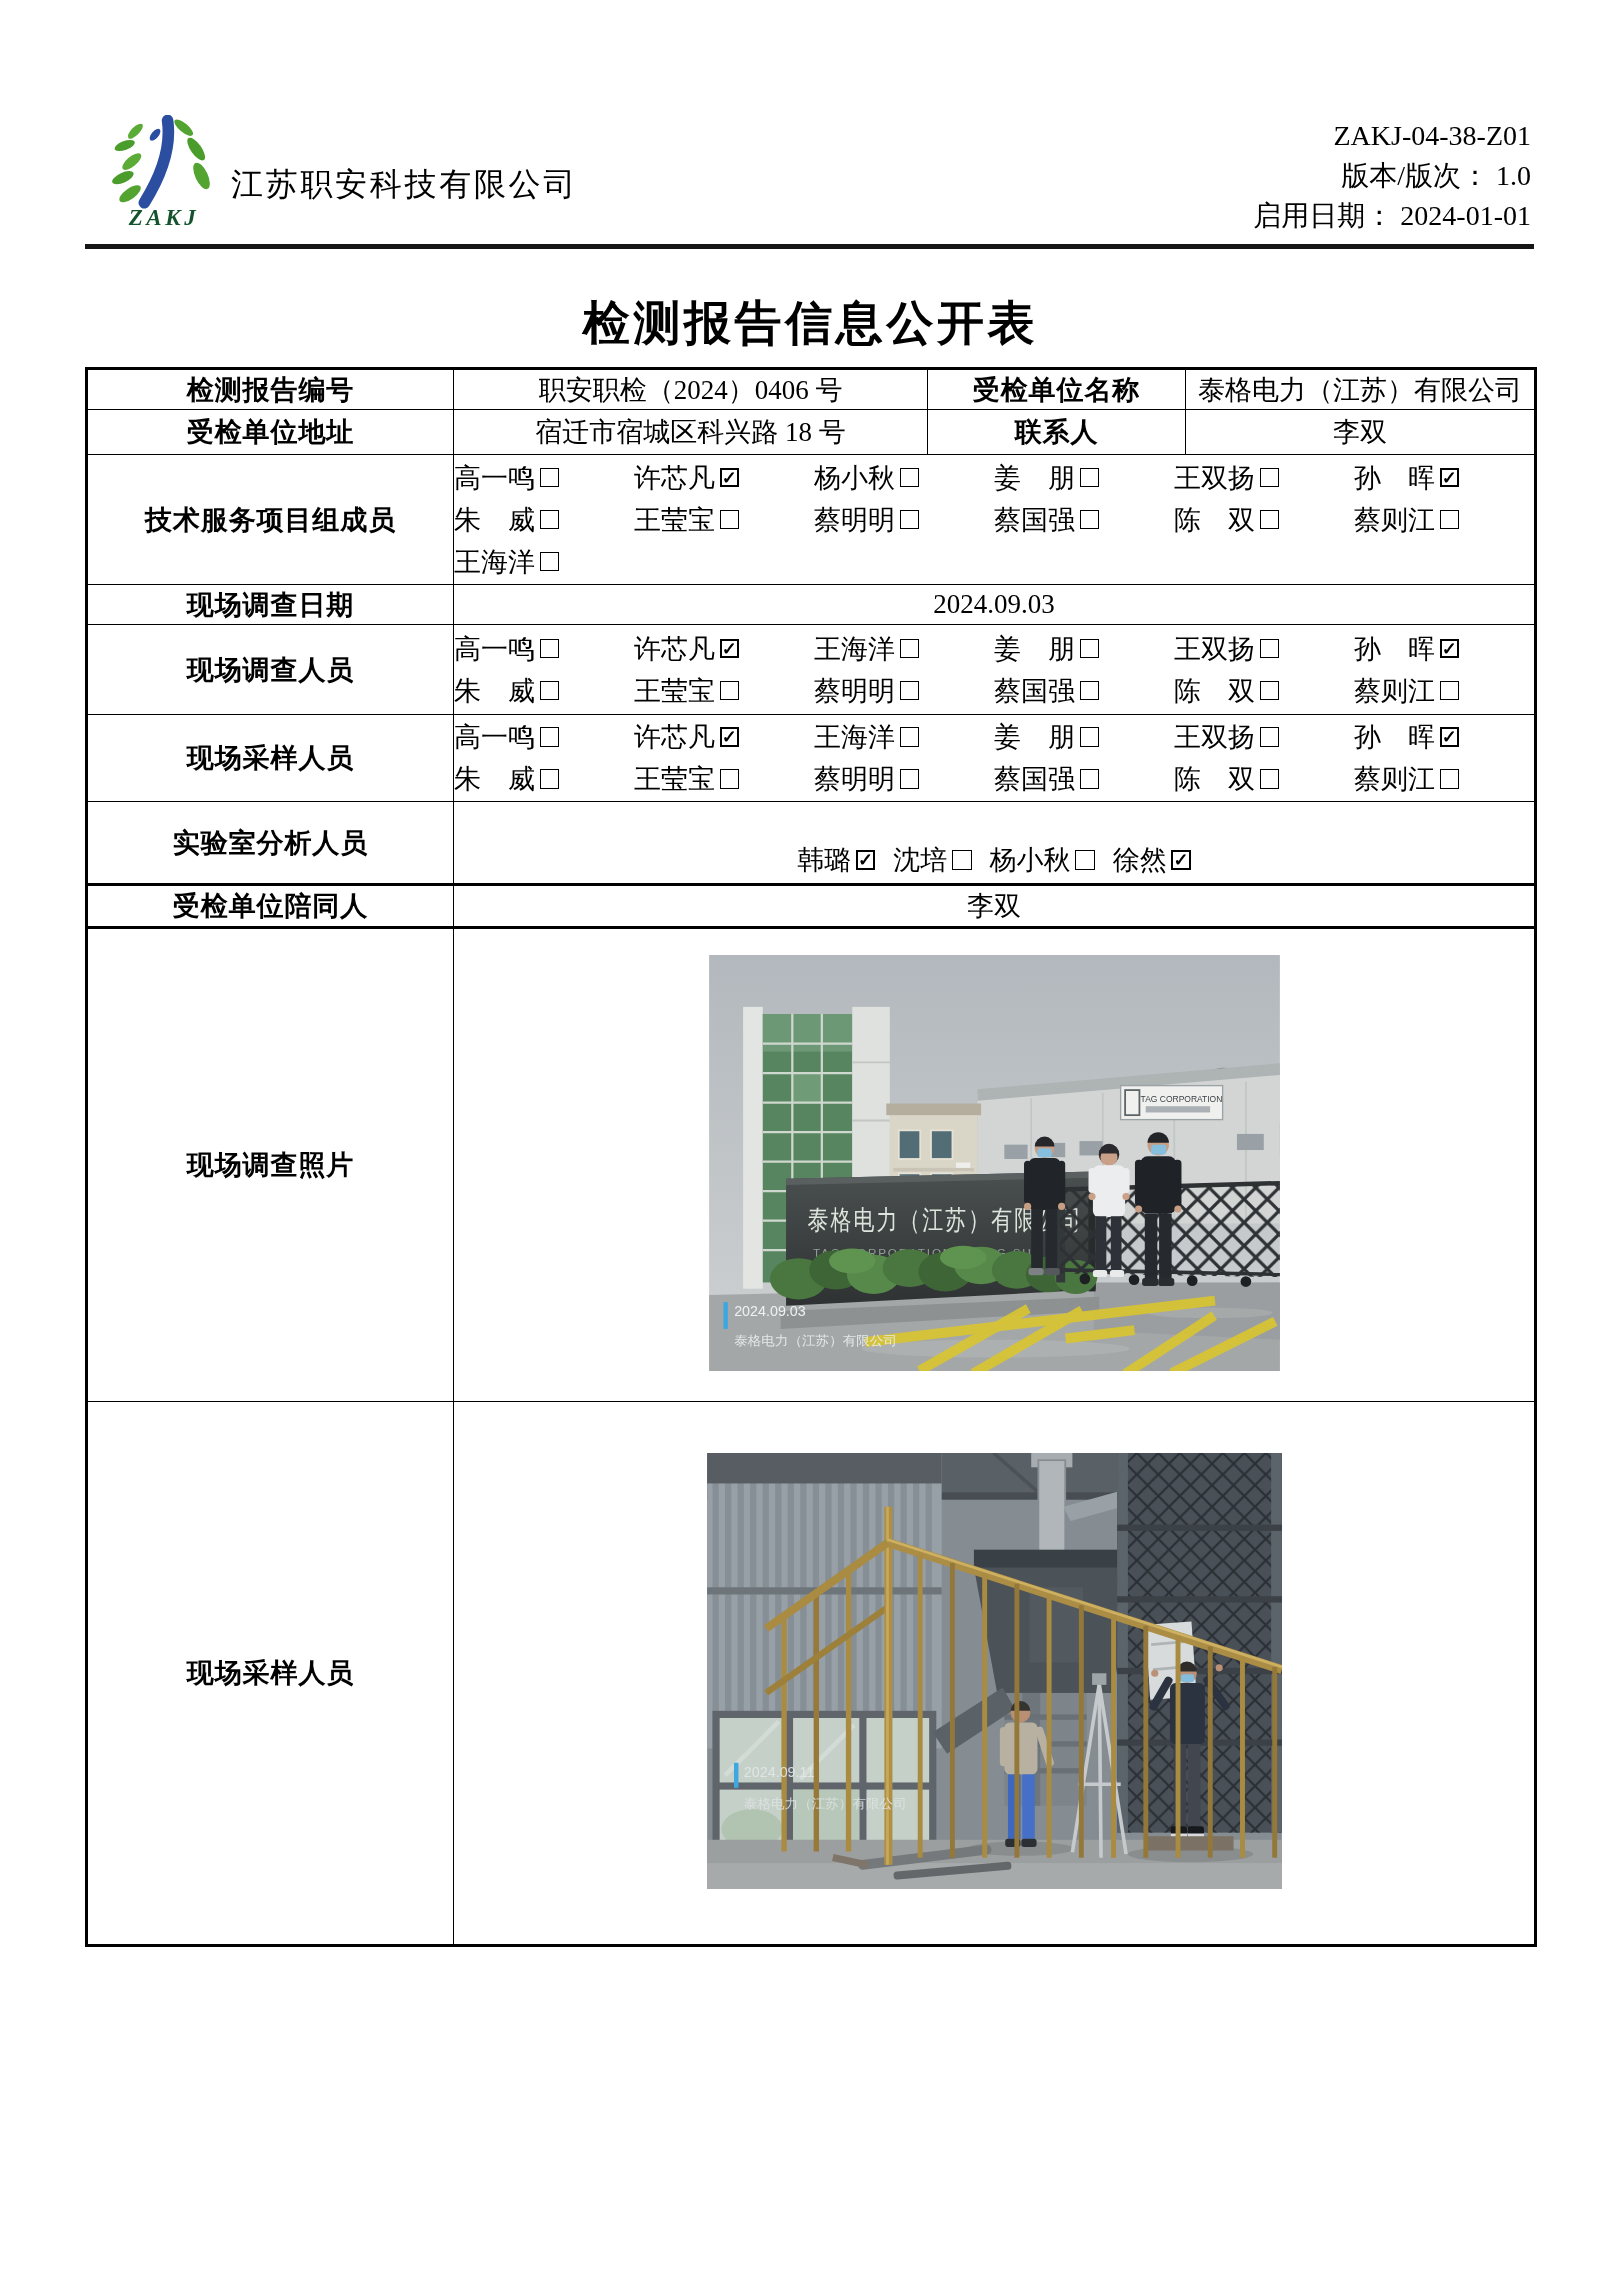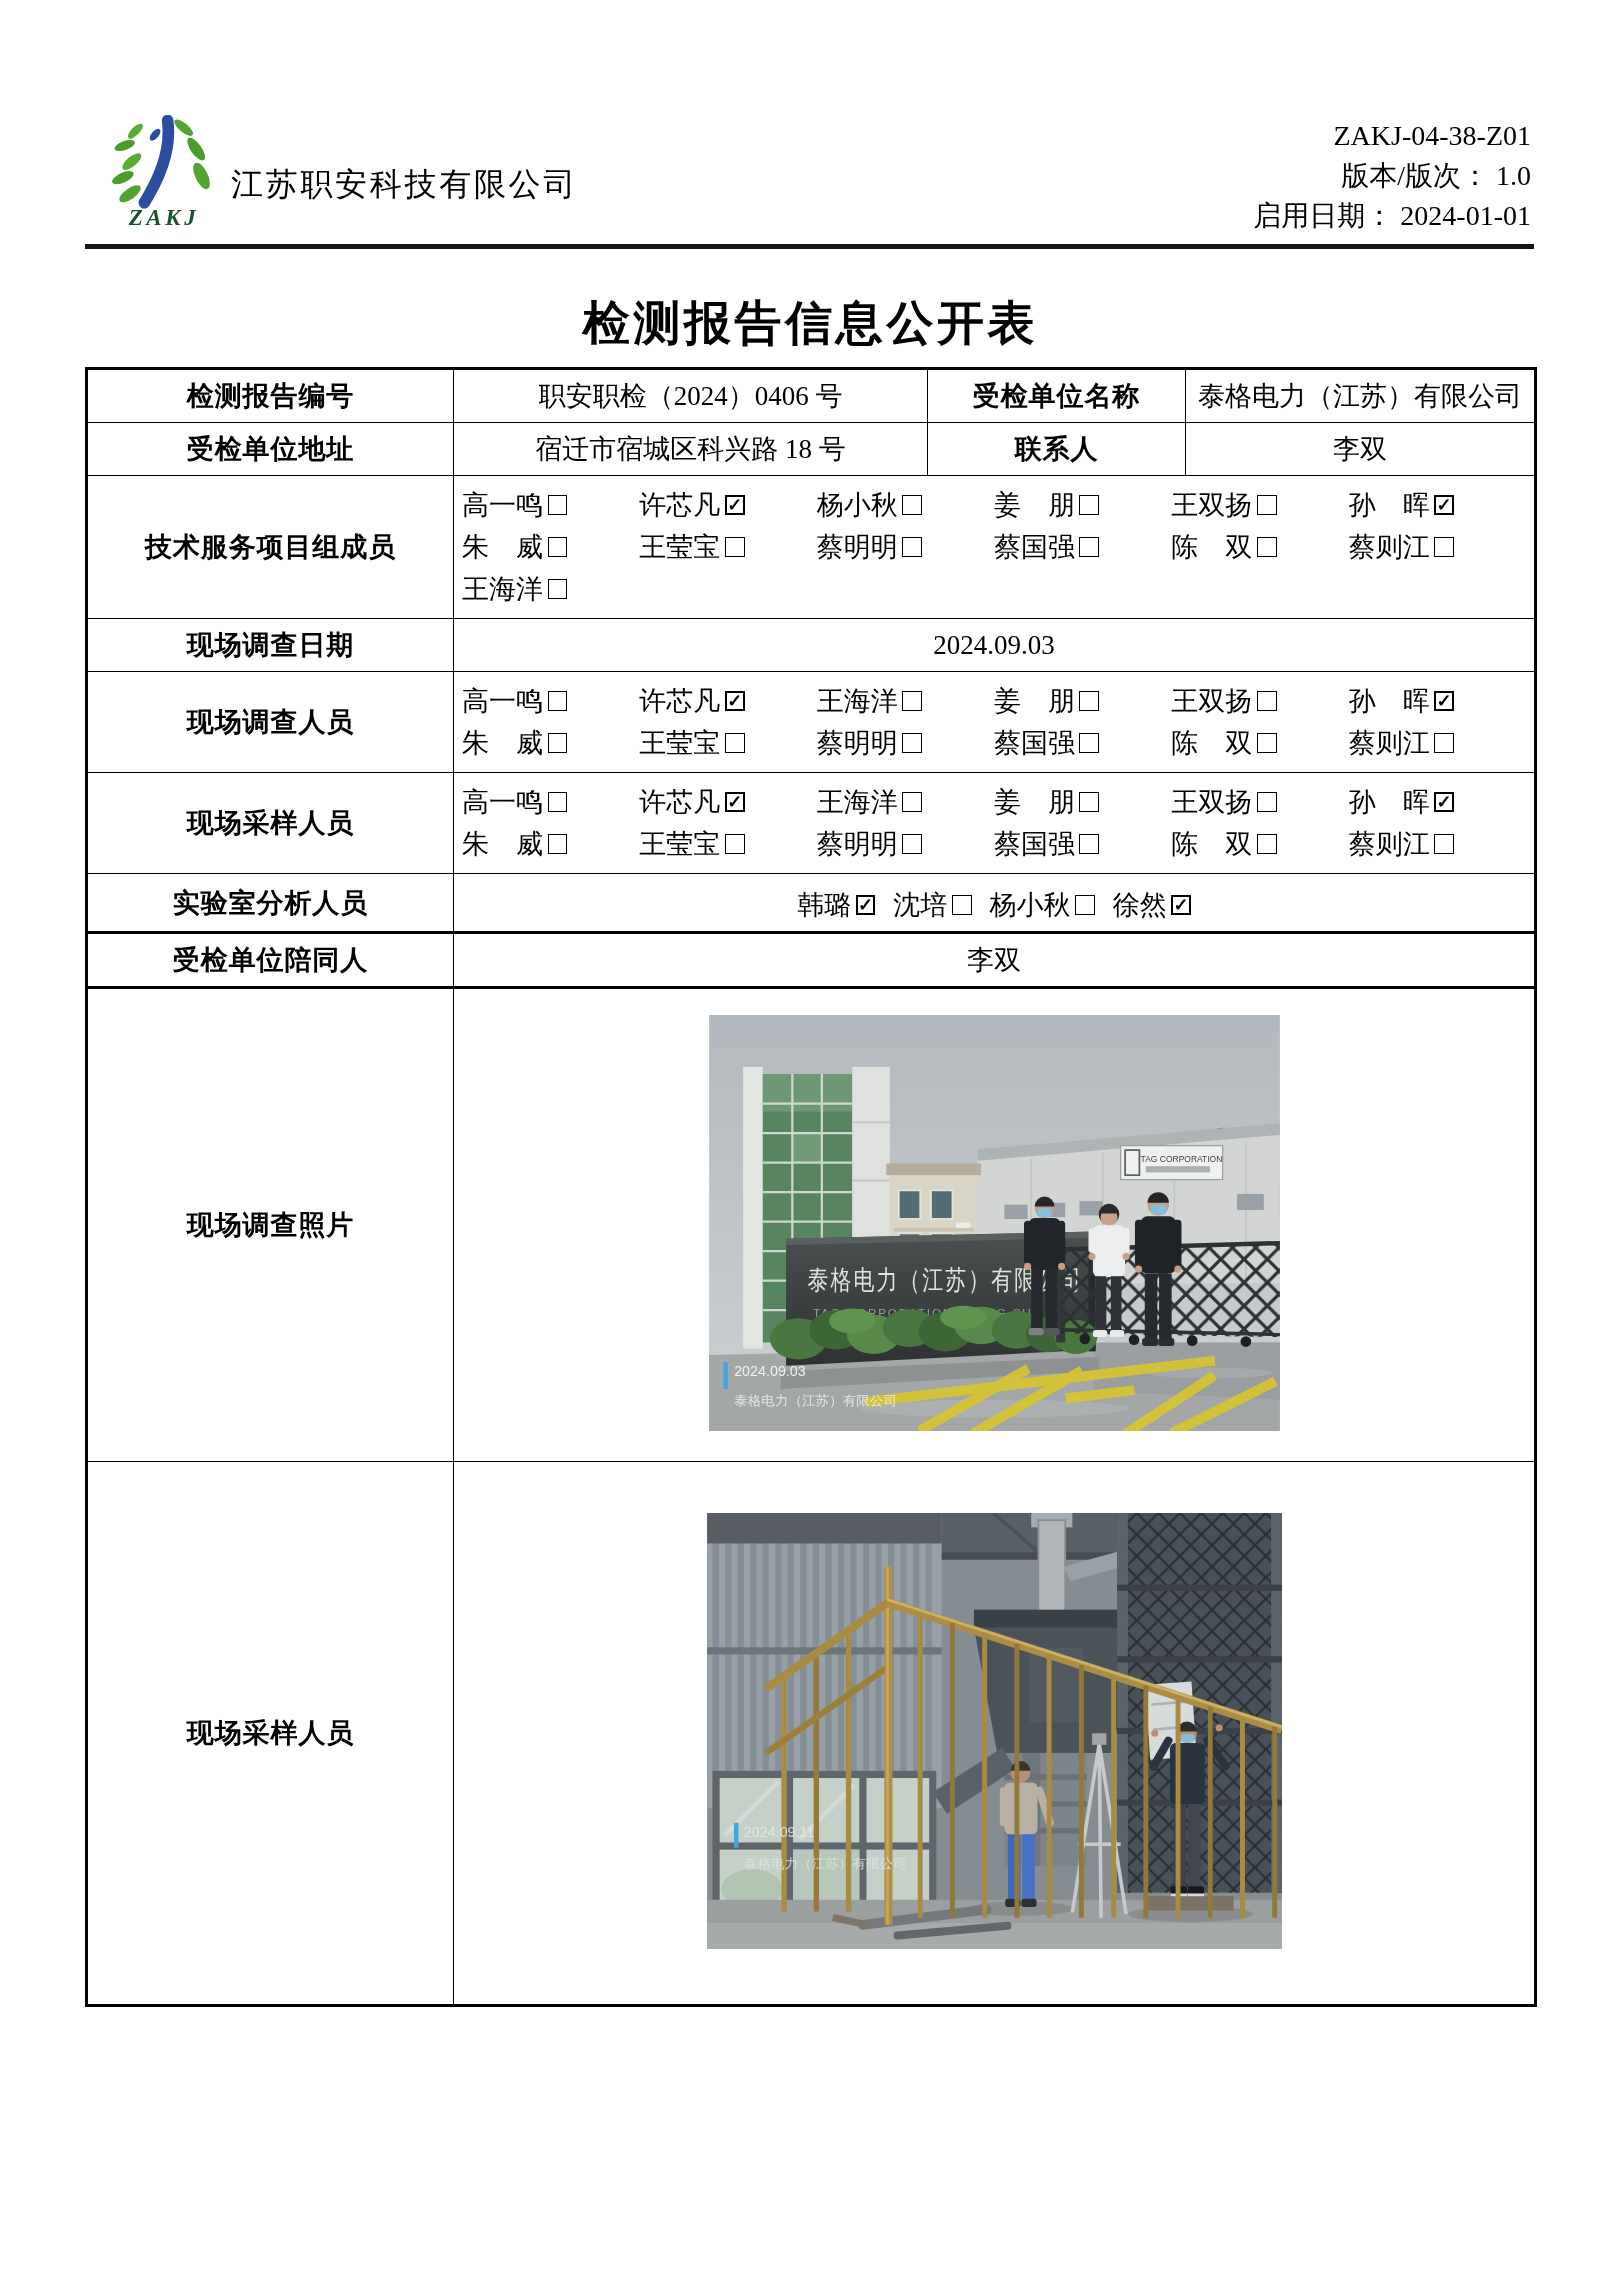--- a/index.html
+++ b/index.html
@@ -16,29 +16,29 @@
   .header-rule{position:absolute;left:85px;top:244px;width:1449px;height:4.5px;background:#161616;}
 
   
   .page-title{position:absolute;left:0;top:292px;width:1621px;text-align:center;
               font-family:"Liberation Sans","DejaVu Sans",sans-serif;
               font-size:47px;font-weight:700;letter-spacing:3.6px;}
 
   
   .report-table{position:absolute;left:85px;top:367px;width:1449px;border-collapse:collapse;
                 table-layout:fixed;border:3.6px solid #000;}
-  .report-table td{border:1.8px solid #000;padding:8px;overflow:hidden;}
+  .report-table td{border:1.8px solid #000;padding:0;overflow:hidden;}
   td.lbl{font-family:"Liberation Sans","DejaVu Sans",sans-serif;font-weight:700;
          font-size:27px;text-align:center;vertical-align:middle;letter-spacing:0.9px;}
   td.val{font-size:27px;text-align:center;vertical-align:middle;}
   tr.thick-b > td{border-bottom-width:3.6px;}
 
   .people-cell{vertical-align:middle;padding:1.8px 5.4px 1.8px 14.3px;}
   .pline{display:grid;grid-template-columns:repeat(6,1fr);height:42px;align-items:center;}
-  .plab{display:flex;justify-content:center;gap:18px;align-items:flex-end;height:41px;}
+  .plab{display:flex;justify-content:center;gap:18px;align-items:flex-start;height:41px;margin-top:40px;}
   .entry{display:inline-flex;align-items:center;font-size:27px;white-space:pre;}
   .cb{width:19.7px;height:19.7px;border:1.8px solid #000;margin-left:4.5px;display:inline-flex;
       align-items:center;justify-content:center;font-size:18px;font-weight:700;line-height:1;
       box-sizing:border-box;}
   .cb[data-checked="true"]{border-width:2.7px;}
   .cb[data-checked="true"]::before{content:"\2713";}
 
   td.photo-cell{text-align:center;vertical-align:middle;}
   .photo-frame{display:inline-block;line-height:0;}
 

